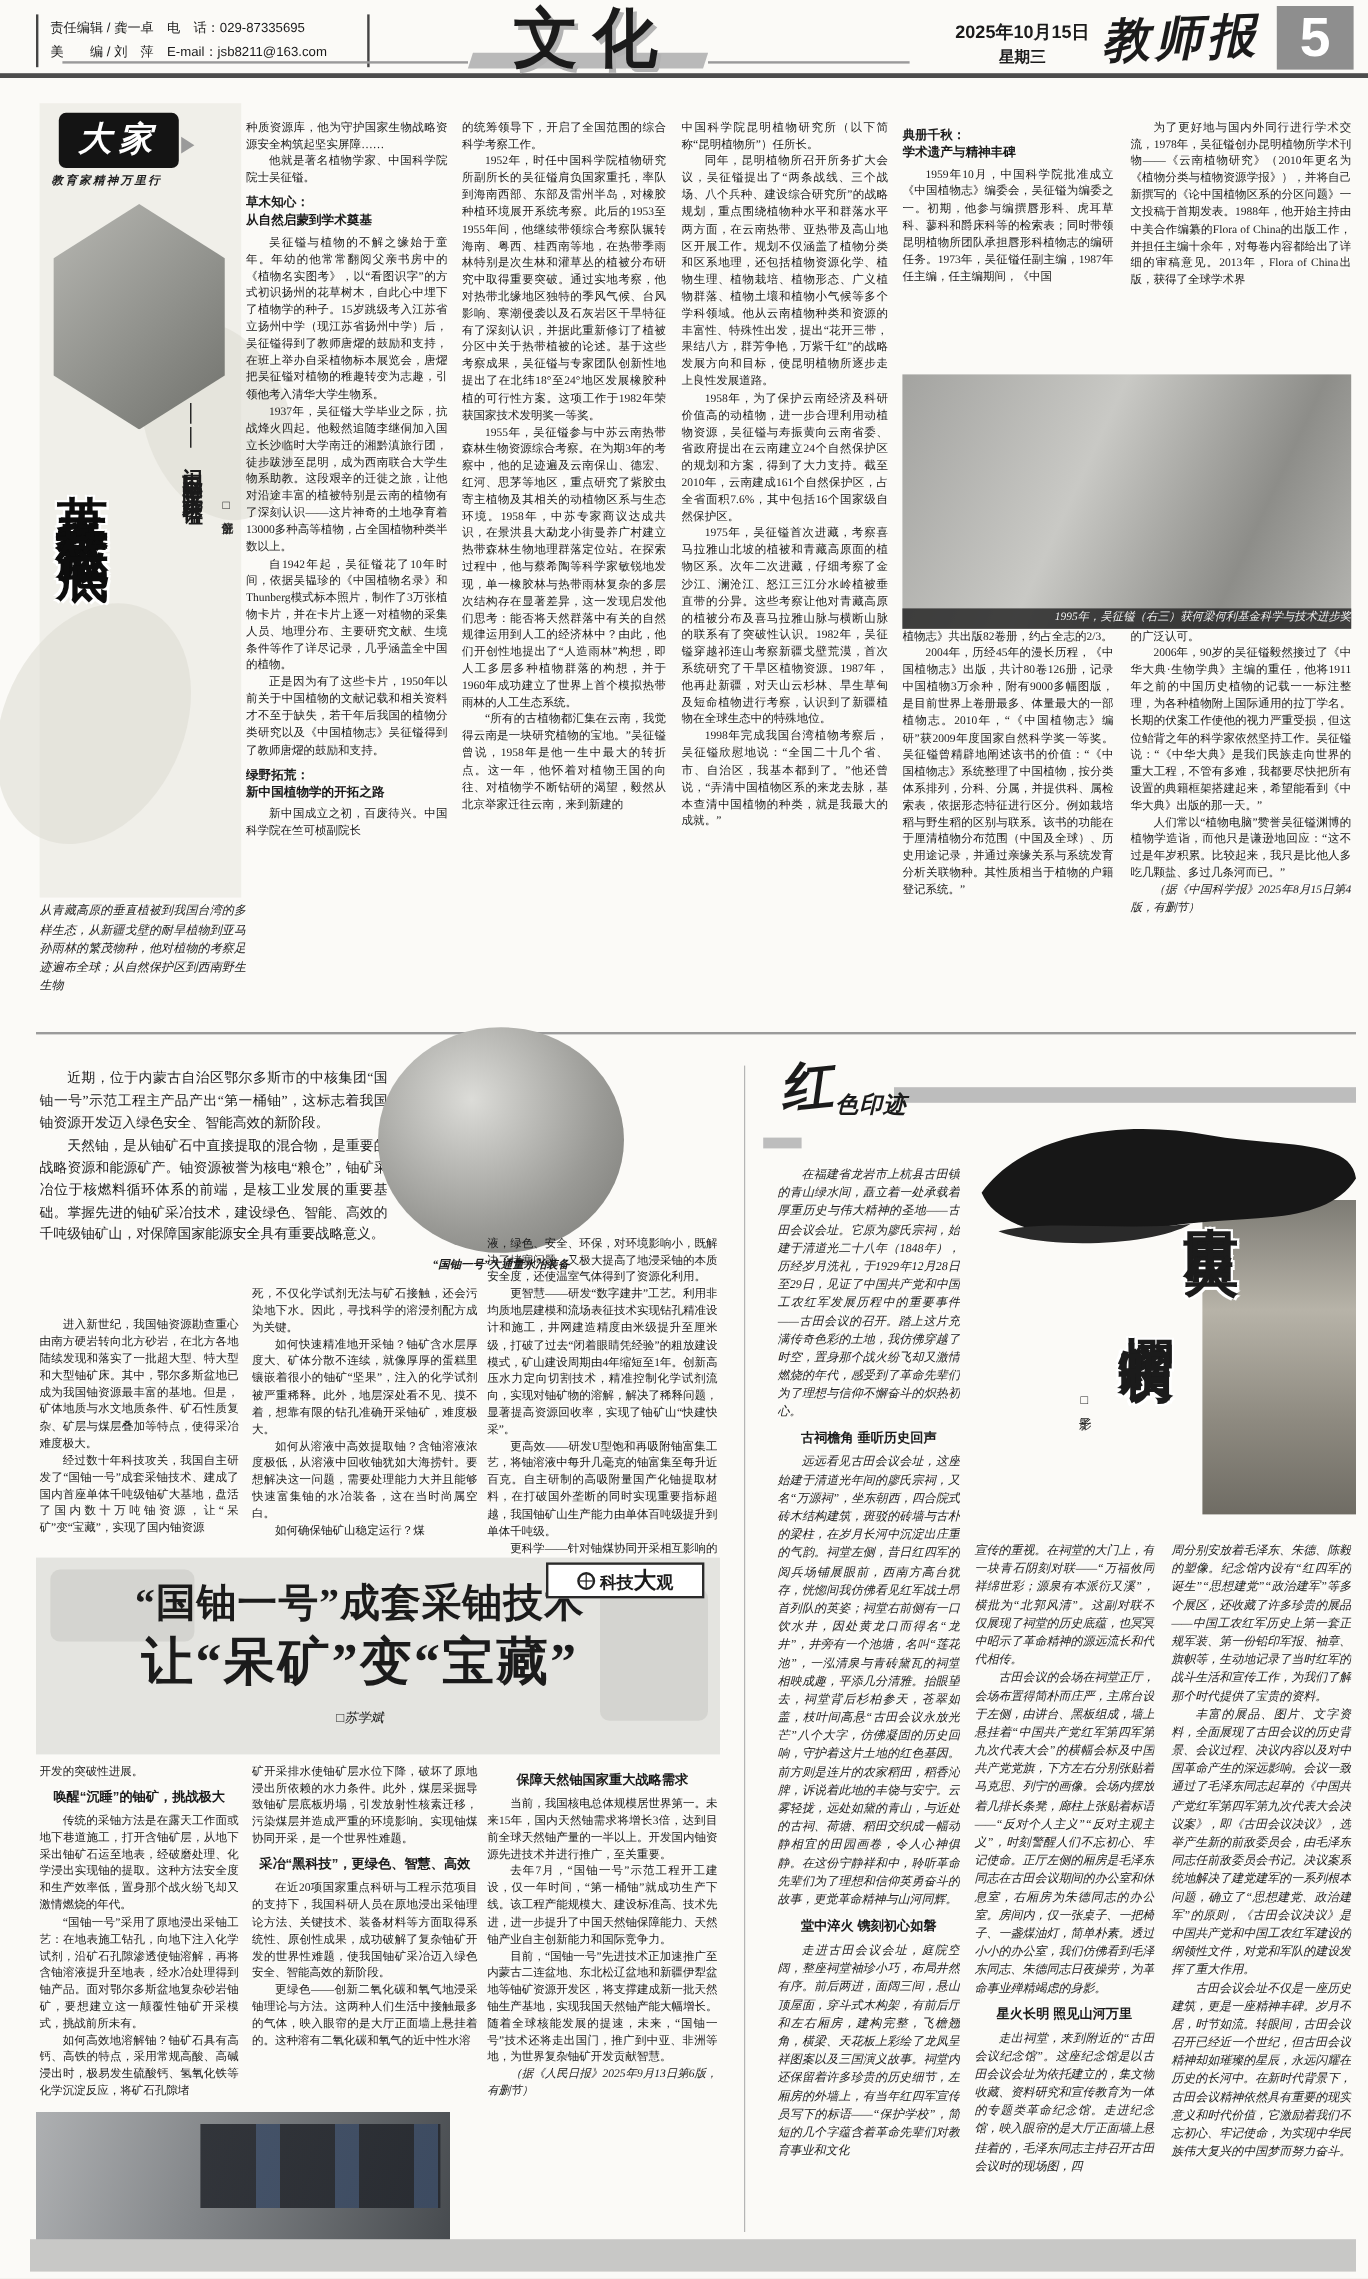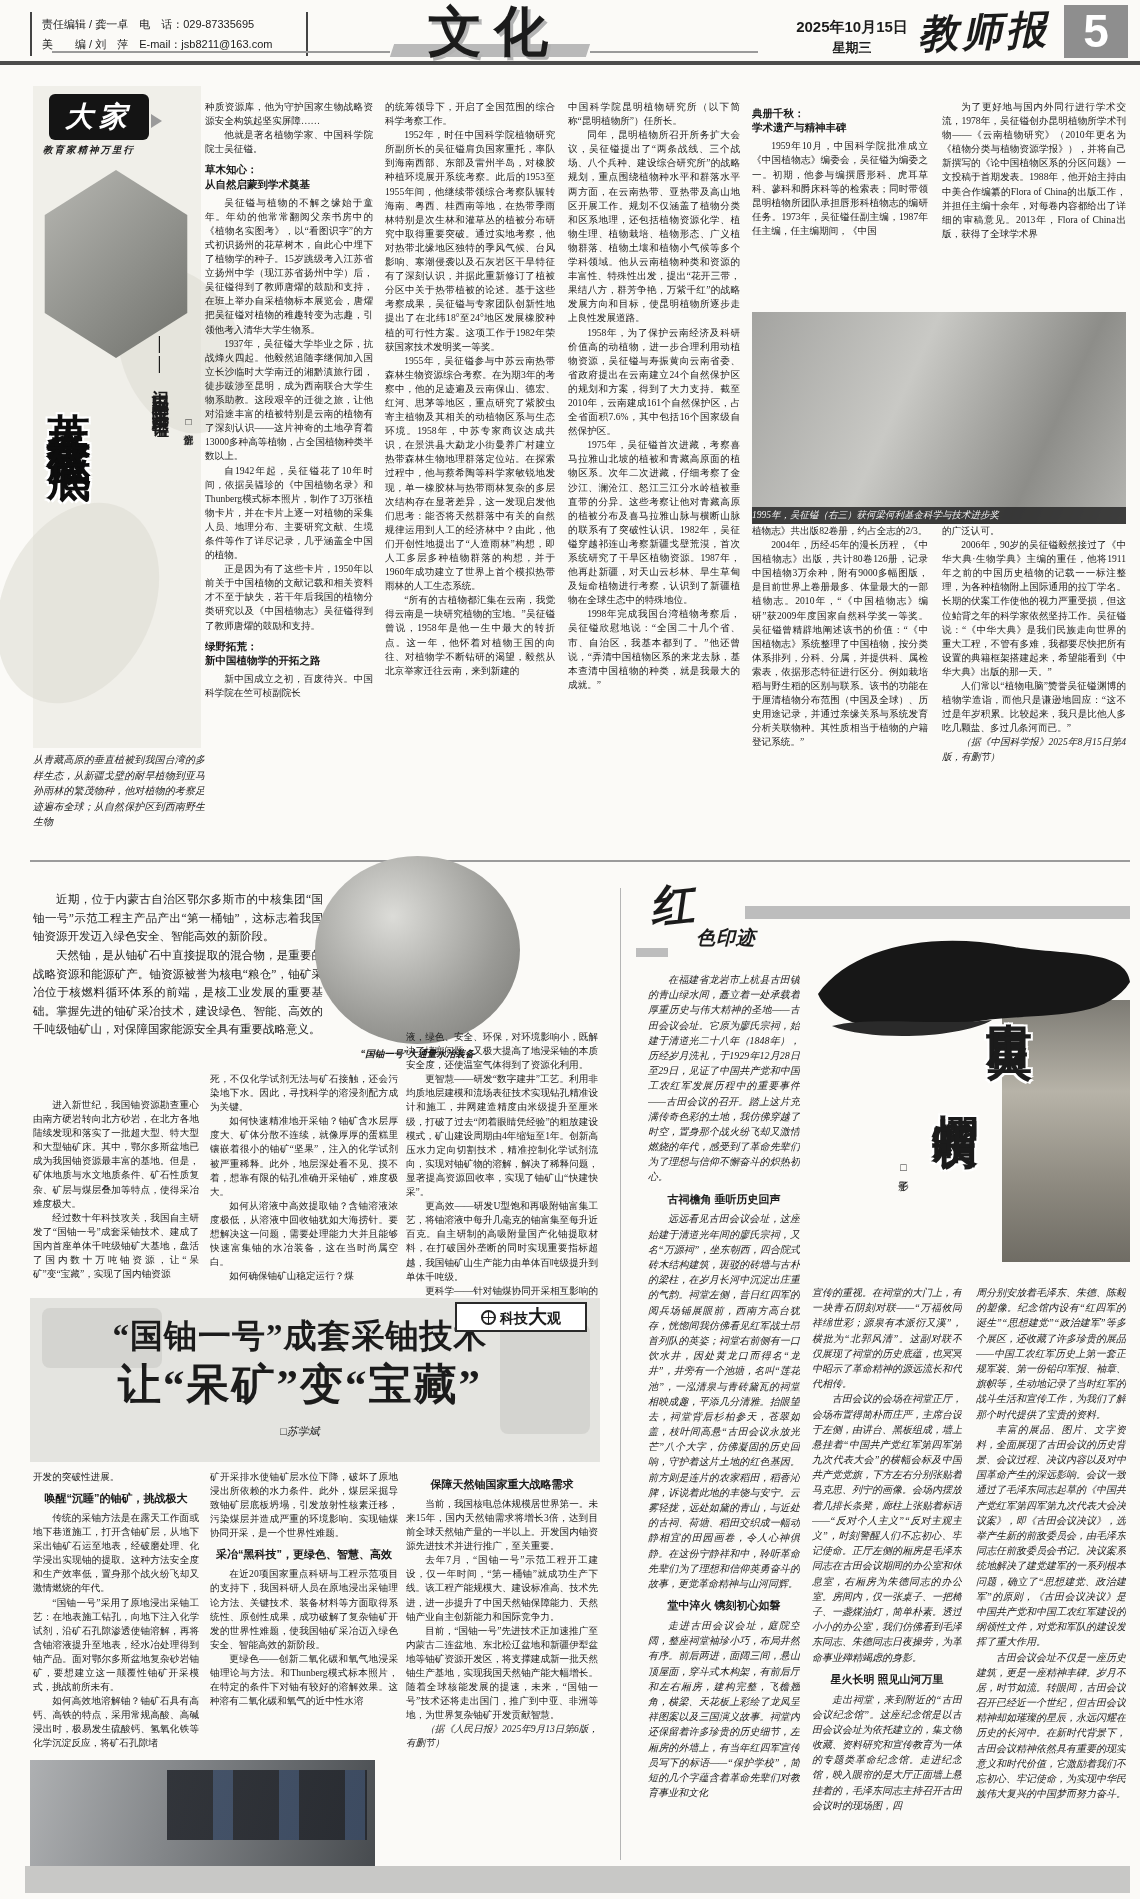--- a/index.html
+++ b/index.html
@@ -56,21 +56,21 @@
   .c2{left:205px;width:168px;height:748px;}
   .c3{left:385px;width:170px;height:748px;}
   .c4{left:568px;width:172px;height:748px;}
   .c5a{left:752px;width:176px;height:208px;}
   .c6a{left:942px;width:184px;height:208px;}
   .c5b{left:752px;top:524px;width:176px;height:334px;}
   .c6b{left:942px;top:524px;width:184px;height:334px;}
   .photo1995{position:absolute;left:752px;top:312px;width:374px;height:212px;
     background:linear-gradient(115deg,#a3a3a0 0%,#c9c9c5 40%,#8d8d89 75%,#b5b5b1 100%);}
   .photo1995 .cap{position:absolute;left:0;bottom:0;width:100%;height:17px;background:rgba(40,40,40,.85);
-    color:#f2f2f2;font-size:9.5px;text-align:left;line-height:17px;font-style:italic;}
+    color:#f2f2f2;font-size:9.5px;text-align:right;line-height:17px;font-style:italic;}
   .hr-mid{position:absolute;left:30px;top:860px;width:1100px;height:2px;background:#9b9b9b;}
 
   
   .para{margin:0;text-indent:2em;}
   .para.noind{text-indent:0;}
   .para.attr{font-style:italic;}
   .chead{font-family:"Liberation Sans","DejaVu Sans",sans-serif;font-weight:bold;font-size:10.5px;
     line-height:1.35;margin:6px 0 5px;}
   .a2 .chead,.a3 .chead{text-align:center;font-size:11px;margin:7px 0 5px;}
 
@@ -113,21 +113,21 @@
     background:repeating-linear-gradient(90deg,#23262c 0 46px,#3a4a63 46px 66px);opacity:.85;}
   .u-photo .cap{position:absolute;left:0;bottom:4px;width:100%;text-align:center;color:#f3f3f3;
     font-size:9.5px;font-style:italic;}
 
   
   .vdiv{position:absolute;left:620px;top:888px;width:1px;height:972px;background:#b5b5b5;}
   .red-band1{position:absolute;left:745px;top:906px;width:385px;height:13px;background:#bdbdbd;}
   .red-band2{position:absolute;left:636px;top:948px;width:32px;height:9px;background:#bdbdbd;}
   .red-badge{position:absolute;left:650px;top:884px;z-index:3;display:flex;align-items:flex-start;}
   .red-badge .r1{font-size:44px;font-weight:900;font-style:italic;line-height:1;transform:rotate(-6deg);}
-  .red-badge .r2{font-size:19px;font-weight:900;font-style:italic;margin:41px 0 0 2px;letter-spacing:1px;}
+  .red-badge .r2{font-size:19px;font-weight:900;font-style:italic;margin:24px 0 0 2px;letter-spacing:1px;}
   .g-blob{position:absolute;left:812px;top:930px;width:322px;height:112px;z-index:1;}
   .g-photo{position:absolute;left:1002px;top:1000px;width:128px;height:262px;z-index:0;
     background:linear-gradient(#7d7b74 0%,#b7b3a8 35%,#8e8a80 70%,#6f6c64 100%);}
   .g-title1{position:absolute;left:978px;top:986px;height:230px;writing-mode:vertical-rl;font-size:46px;
     font-weight:900;z-index:2;letter-spacing:4px;
     text-shadow:-2px -2px 0 #fff,2px -2px 0 #fff,-2px 2px 0 #fff,2px 2px 0 #fff;}
   .g-title2{position:absolute;left:924px;top:1078px;height:230px;writing-mode:vertical-rl;font-size:46px;
     font-weight:900;z-index:2;letter-spacing:4px;
     text-shadow:-2px -2px 0 #fff,2px -2px 0 #fff,-2px 2px 0 #fff,2px 2px 0 #fff;}
   .g-byline{position:absolute;left:896px;top:1162px;height:70px;writing-mode:vertical-rl;
@@ -272,21 +272,21 @@
         <p class="para" data-interactable="false">传统的采铀方法是在露天工作面或地下巷道施工，打开含铀矿层，从地下采出铀矿石运至地表，经破磨处理、化学浸出实现铀的提取。这种方法安全度和生产效率低，置身那个战火纷飞却又激情燃烧的年代。</p>
         <p class="para" data-interactable="false">“国铀一号”采用了原地浸出采铀工艺：在地表施工钻孔，向地下注入化学试剂，沿矿石孔隙渗透使铀溶解，再将含铀溶液提升至地表，经水冶处理得到铀产品。面对鄂尔多斯盆地复杂砂岩铀矿，要想建立这一颠覆性铀矿开采模式，挑战前所未有。</p>
         <p class="para" data-interactable="false">如何高效地溶解铀？铀矿石具有高钙、高铁的特点，采用常规高酸、高碱浸出时，极易发生硫酸钙、氢氧化铁等化学沉淀反应，将矿石孔隙堵</p>
       </div>
     <div class="ucol uB2" data-interactable="false">
         <p class="para noind" data-interactable="false">矿开采排水使铀矿层水位下降，破坏了原地浸出所依赖的水力条件。此外，煤层采掘导致铀矿层底板坍塌，引发放射性核素迁移，污染煤层并造成严重的环境影响。实现铀煤协同开采，是一个世界性难题。</p>
         <div class="chead" data-interactable="false">
           <div>采冶“黑科技”，更绿色、智慧、高效</div>
         </div>
         <p class="para" data-interactable="false">在近20项国家重点科研与工程示范项目的支持下，我国科研人员在原地浸出采铀理论方法、关键技术、装备材料等方面取得系统性、原创性成果，成功破解了复杂铀矿开发的世界性难题，使我国铀矿采冶迈入绿色安全、智能高效的新阶段。</p>
-        <p class="para" data-interactable="false">更绿色——创新二氧化碳和氧气地浸采铀理论与方法。和Thunberg模式标本照片，在特定的条件下对铀有较好的溶解效果。这种溶有二氧化碳和氧气的近中性水溶</p>
+        <p class="para" data-interactable="false">更绿色——创新二氧化碳和氧气地浸采铀理论与方法。这两种人们生活中接触最多的气体，映入眼帘的是大厅正面墙上悬挂着的。这种溶有二氧化碳和氧气的近中性水溶</p>
       </div>
     <div class="ucol uC2" data-interactable="false">
         <div class="chead" data-interactable="false">
           <div>保障天然铀国家重大战略需求</div>
         </div>
         <p class="para" data-interactable="false">当前，我国核电总体规模居世界第一。未来15年，国内天然铀需求将增长3倍，达到目前全球天然铀产量的一半以上。开发国内铀资源先进技术并进行推广，至关重要。</p>
         <p class="para" data-interactable="false">去年7月，“国铀一号”示范工程开工建设，仅一年时间，“第一桶铀”就成功生产下线。该工程产能规模大、建设标准高、技术先进，进一步提升了中国天然铀保障能力、天然铀产业自主创新能力和国际竞争力。</p>
         <p class="para" data-interactable="false">目前，“国铀一号”先进技术正加速推广至内蒙古二连盆地、东北松辽盆地和新疆伊犁盆地等铀矿资源开发区，将支撑建成新一批天然铀生产基地，实现我国天然铀产能大幅增长。随着全球核能发展的提速，未来，“国铀一号”技术还将走出国门，推广到中亚、非洲等地，为世界复杂铀矿开发贡献智慧。</p>
         <p class="para attr" data-interactable="false">（据《人民日报》2025年9月13日第6版，有删节）</p>
       </div>

